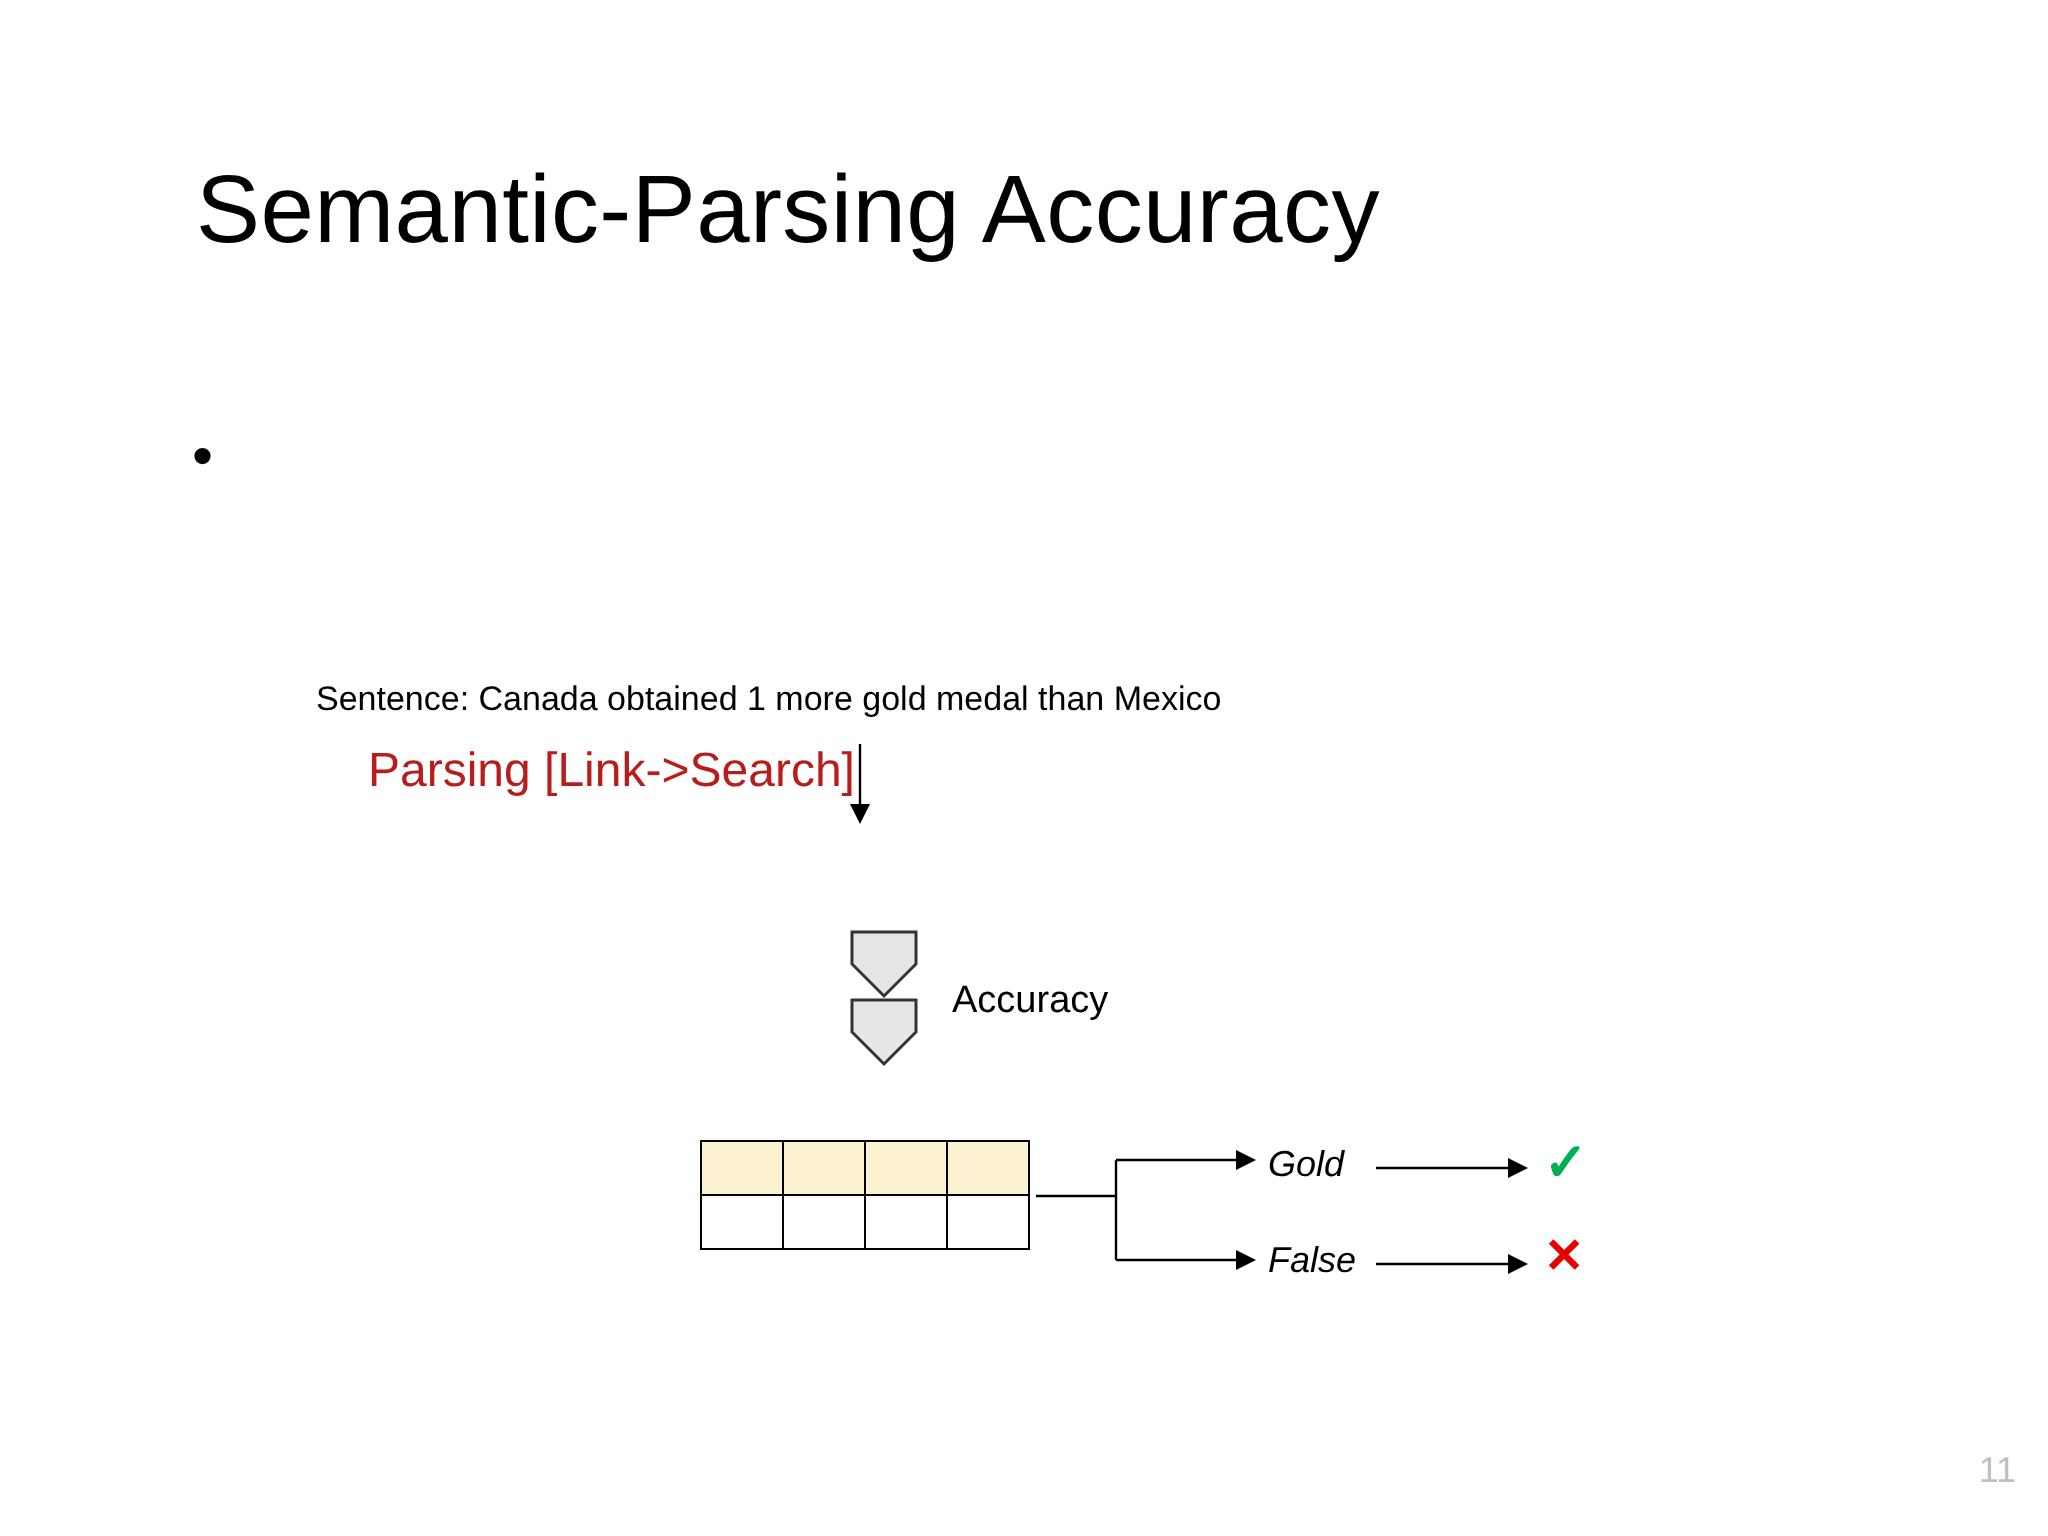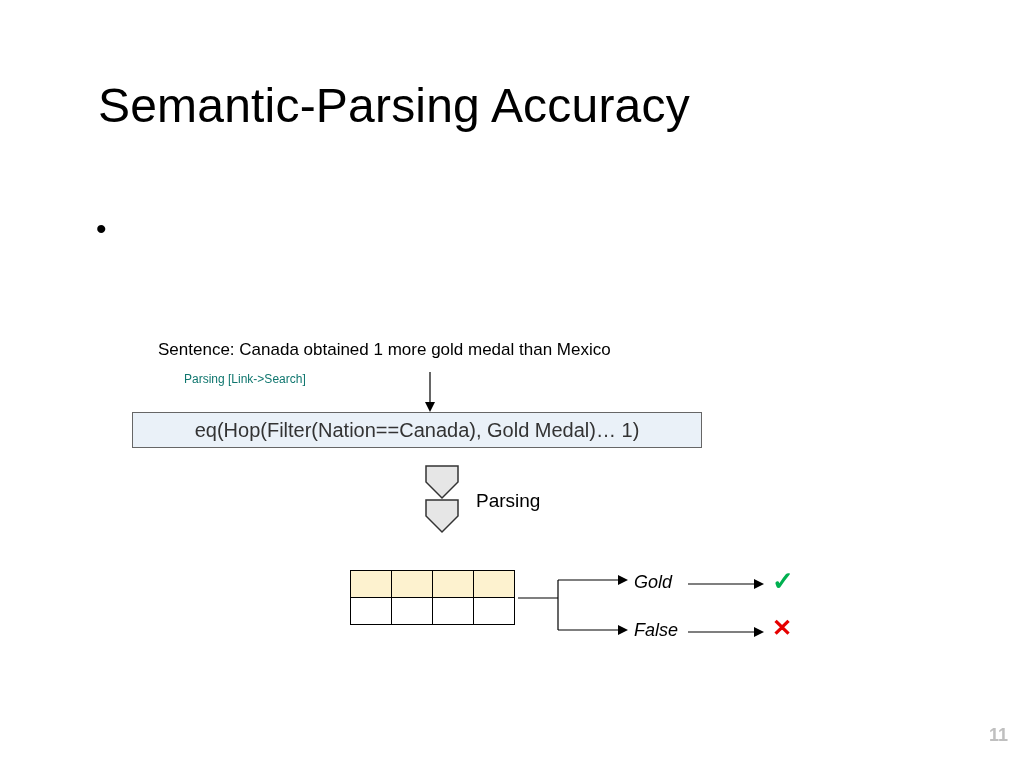--- a/index.html
+++ b/index.html
@@ -44,22 +44,22 @@
   .sentence {
     position: absolute;
     left: 130px;
     top: 340px;
     font-size: 17px;
   }
   .parsing {
     position: absolute;
     left: 156px;
     top: 372px;
-    font-size: 12px;
-    color: #0f766e;
+    font-size: 24px;
+    color: #b91c1c;
   }
   .parse-arrow {
     position: absolute;
     left: 392px;
     top: 370px;
   }
   .expr-box {
     position: absolute;
     left: 104px;
     top: 412px;
@@ -145,21 +145,20 @@
     font-size: 24px;
     color: #e60000;
     font-weight: bold;
   }
   .pagenum {
     position: absolute;
     right: 44px;
     bottom: 22px;
     font-size: 18px;
     color: #bfbfbf;
-    font-weight: bold;
   }
 </style>
 </head>
 <body>
 
 <div class="slide">
 
   <div class="title">Semantic-Parsing Accuracy</div>
 
   <div class="bullet">
@@ -168,28 +167,27 @@
 
   <div class="sentence">Sentence: Canada obtained 1 more gold medal than Mexico</div>
 
   <div class="parsing">Parsing [Link-&gt;Search]</div>
 
   <svg class="parse-arrow" width="20" height="44">
     <line x1="10" y1="2" x2="10" y2="36" stroke="#000" stroke-width="1.2"></line>
     <polygon points="10,42 5,32 15,32" fill="#000"></polygon>
   </svg>
 
-  <div class="expr-box">eq(Hop(Filter(Nation==Canada), Gold Medal)… 1)</div>
 
   <svg class="chevrons" width="44" height="100">
     <polygon points="6,6 38,6 38,22 22,38 6,22" fill="#e6e6e6" stroke="#333" stroke-width="1.5"></polygon>
     <polygon points="6,40 38,40 38,56 22,72 6,56" fill="#e6e6e6" stroke="#333" stroke-width="1.5"></polygon>
   </svg>
 
-  <div class="execute-label">Parsing</div>
+  <div class="execute-label">Accuracy</div>
 
   <div class="table">
     <div class="table-row row-top">
       <div class="table-cell"></div>
       <div class="table-cell"></div>
       <div class="table-cell"></div>
       <div class="table-cell"></div>
     </div>
     <div class="table-row row-bot">
       <div class="table-cell"></div>

